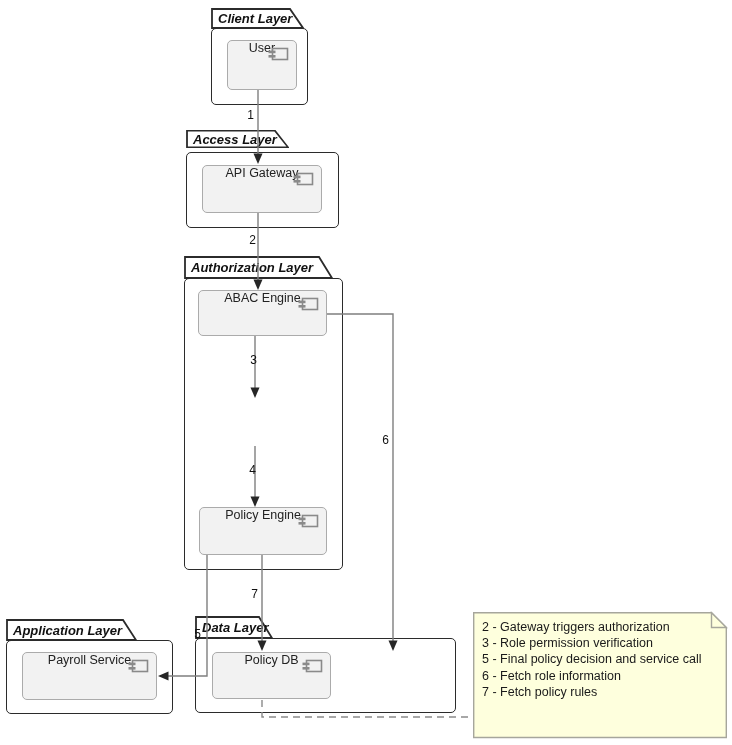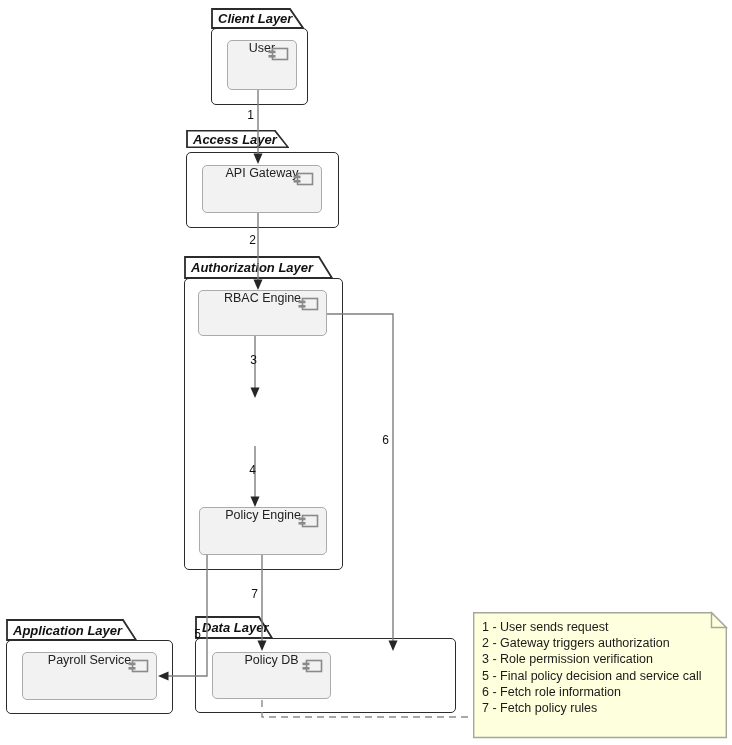--- a/index.html
+++ b/index.html
@@ -95,21 +95,21 @@
         <rect x="1.5" y="8" width="7" height="2.6" fill="#8a8a8a"></rect>
       </svg>
     <span>API Gateway</span>
   </div>
   <div class="component" style="left:198px;top:290px;width:129px;height:46px">
     <svg class="c-icon" width="22" height="15">
         <rect x="5.5" y="1.5" width="15" height="11" fill="#f2f2f2" stroke="#8a8a8a" stroke-width="1.6"></rect>
         <rect x="1.5" y="3.6" width="7" height="2.6" fill="#8a8a8a"></rect>
         <rect x="1.5" y="8" width="7" height="2.6" fill="#8a8a8a"></rect>
       </svg>
-    <span>RBAC Engine</span>
+    <span>ABAC Engine</span>
   </div>
   <div class="component" style="left:199px;top:507px;width:128px;height:48px">
     <svg class="c-icon" width="22" height="15">
         <rect x="5.5" y="1.5" width="15" height="11" fill="#f2f2f2" stroke="#8a8a8a" stroke-width="1.6"></rect>
         <rect x="1.5" y="3.6" width="7" height="2.6" fill="#8a8a8a"></rect>
         <rect x="1.5" y="8" width="7" height="2.6" fill="#8a8a8a"></rect>
       </svg>
     <span>Policy Engine</span>
   </div>
   <div class="component" style="left:22px;top:652px;width:135px;height:48px">
@@ -123,21 +123,20 @@
   <div class="component" style="left:212px;top:652px;width:119px;height:47px">
     <svg class="c-icon" width="22" height="15">
         <rect x="5.5" y="1.5" width="15" height="11" fill="#f2f2f2" stroke="#8a8a8a" stroke-width="1.6"></rect>
         <rect x="1.5" y="3.6" width="7" height="2.6" fill="#8a8a8a"></rect>
         <rect x="1.5" y="8" width="7" height="2.6" fill="#8a8a8a"></rect>
       </svg>
     <span>Policy DB</span>
   </div>
 
   <div class="note-text">
-    <div>1 - User sends request</div>
     <div>2 - Gateway triggers authorization</div>
     <div>3 - Role permission verification</div>
     <div>5 - Final policy decision and service call</div>
     <div>6 - Fetch role information</div>
     <div>7 - Fetch policy rules</div>
   </div>
 
   <svg class="edges">
 
     <line x1="258" y1="90" x2="258" y2="155" stroke="#7f7f7f" stroke-width="1.4"></line>

